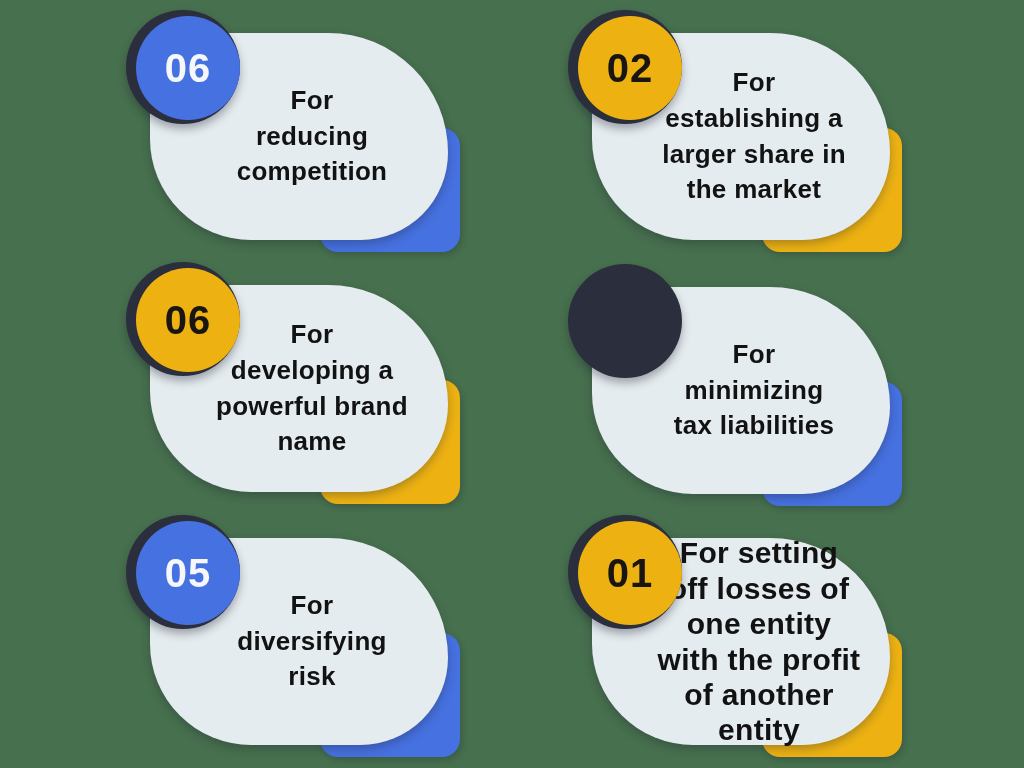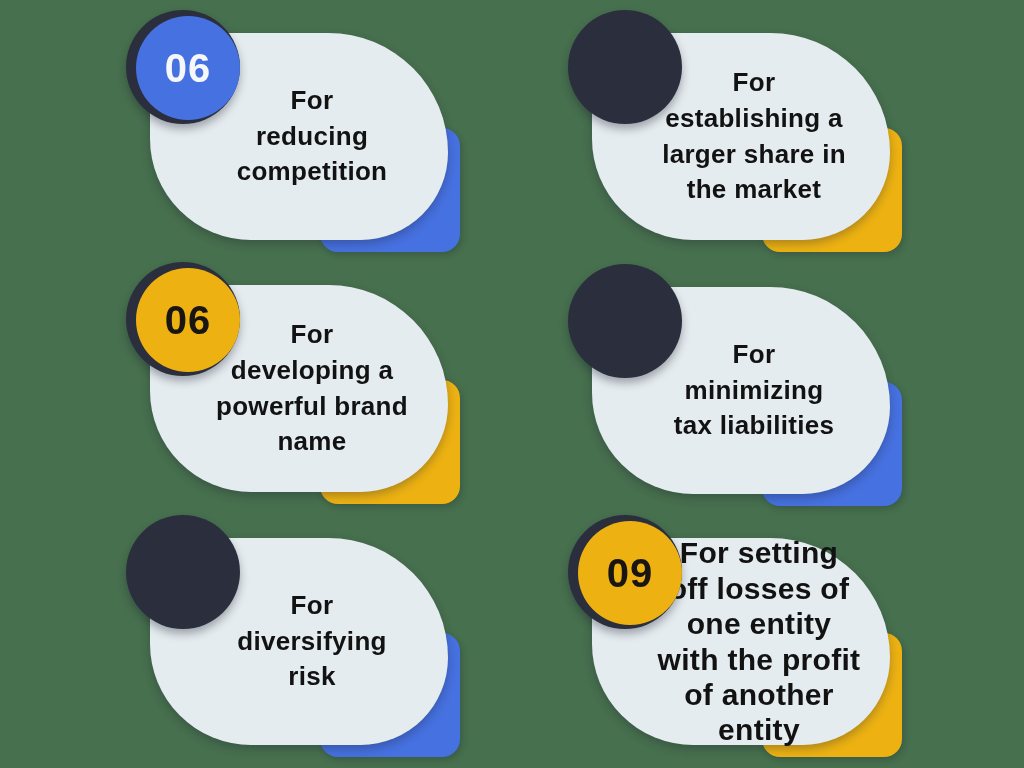--- a/index.html
+++ b/index.html
@@ -111,20 +111,21 @@
 
 <div class="card card-2 pos-2 variant-yellow">
   <div class="accent"></div>
   <div class="bubble">
     <div class="reason-text">For
 establishing a
 larger share in
 the market</div>
   </div>
   <div class="badge-ring"></div>
+  <div class="badge">02</div>
 </div>
 
 <div class="card card-3 pos-3 variant-yellow">
   <div class="accent"></div>
   <div class="bubble">
     <div class="reason-text">For
 developing a
 powerful brand
 name</div>
   </div>
@@ -143,27 +144,28 @@
 </div>
 
 <div class="card card-5 pos-5 variant-blue">
   <div class="accent"></div>
   <div class="bubble">
     <div class="reason-text">For
 diversifying
 risk</div>
   </div>
   <div class="badge-ring"></div>
+  <div class="badge">05</div>
 </div>
 
 <div class="card card-6 pos-6 variant-yellow">
   <div class="accent"></div>
   <div class="bubble">
     <div class="reason-text">For setting
 off losses of
 one entity
 with the profit
 of another
 entity</div>
   </div>
   <div class="badge-ring"></div>
-  <div class="badge">09</div>
+  <div class="badge">01</div>
 </div>
 
 </body></html>

